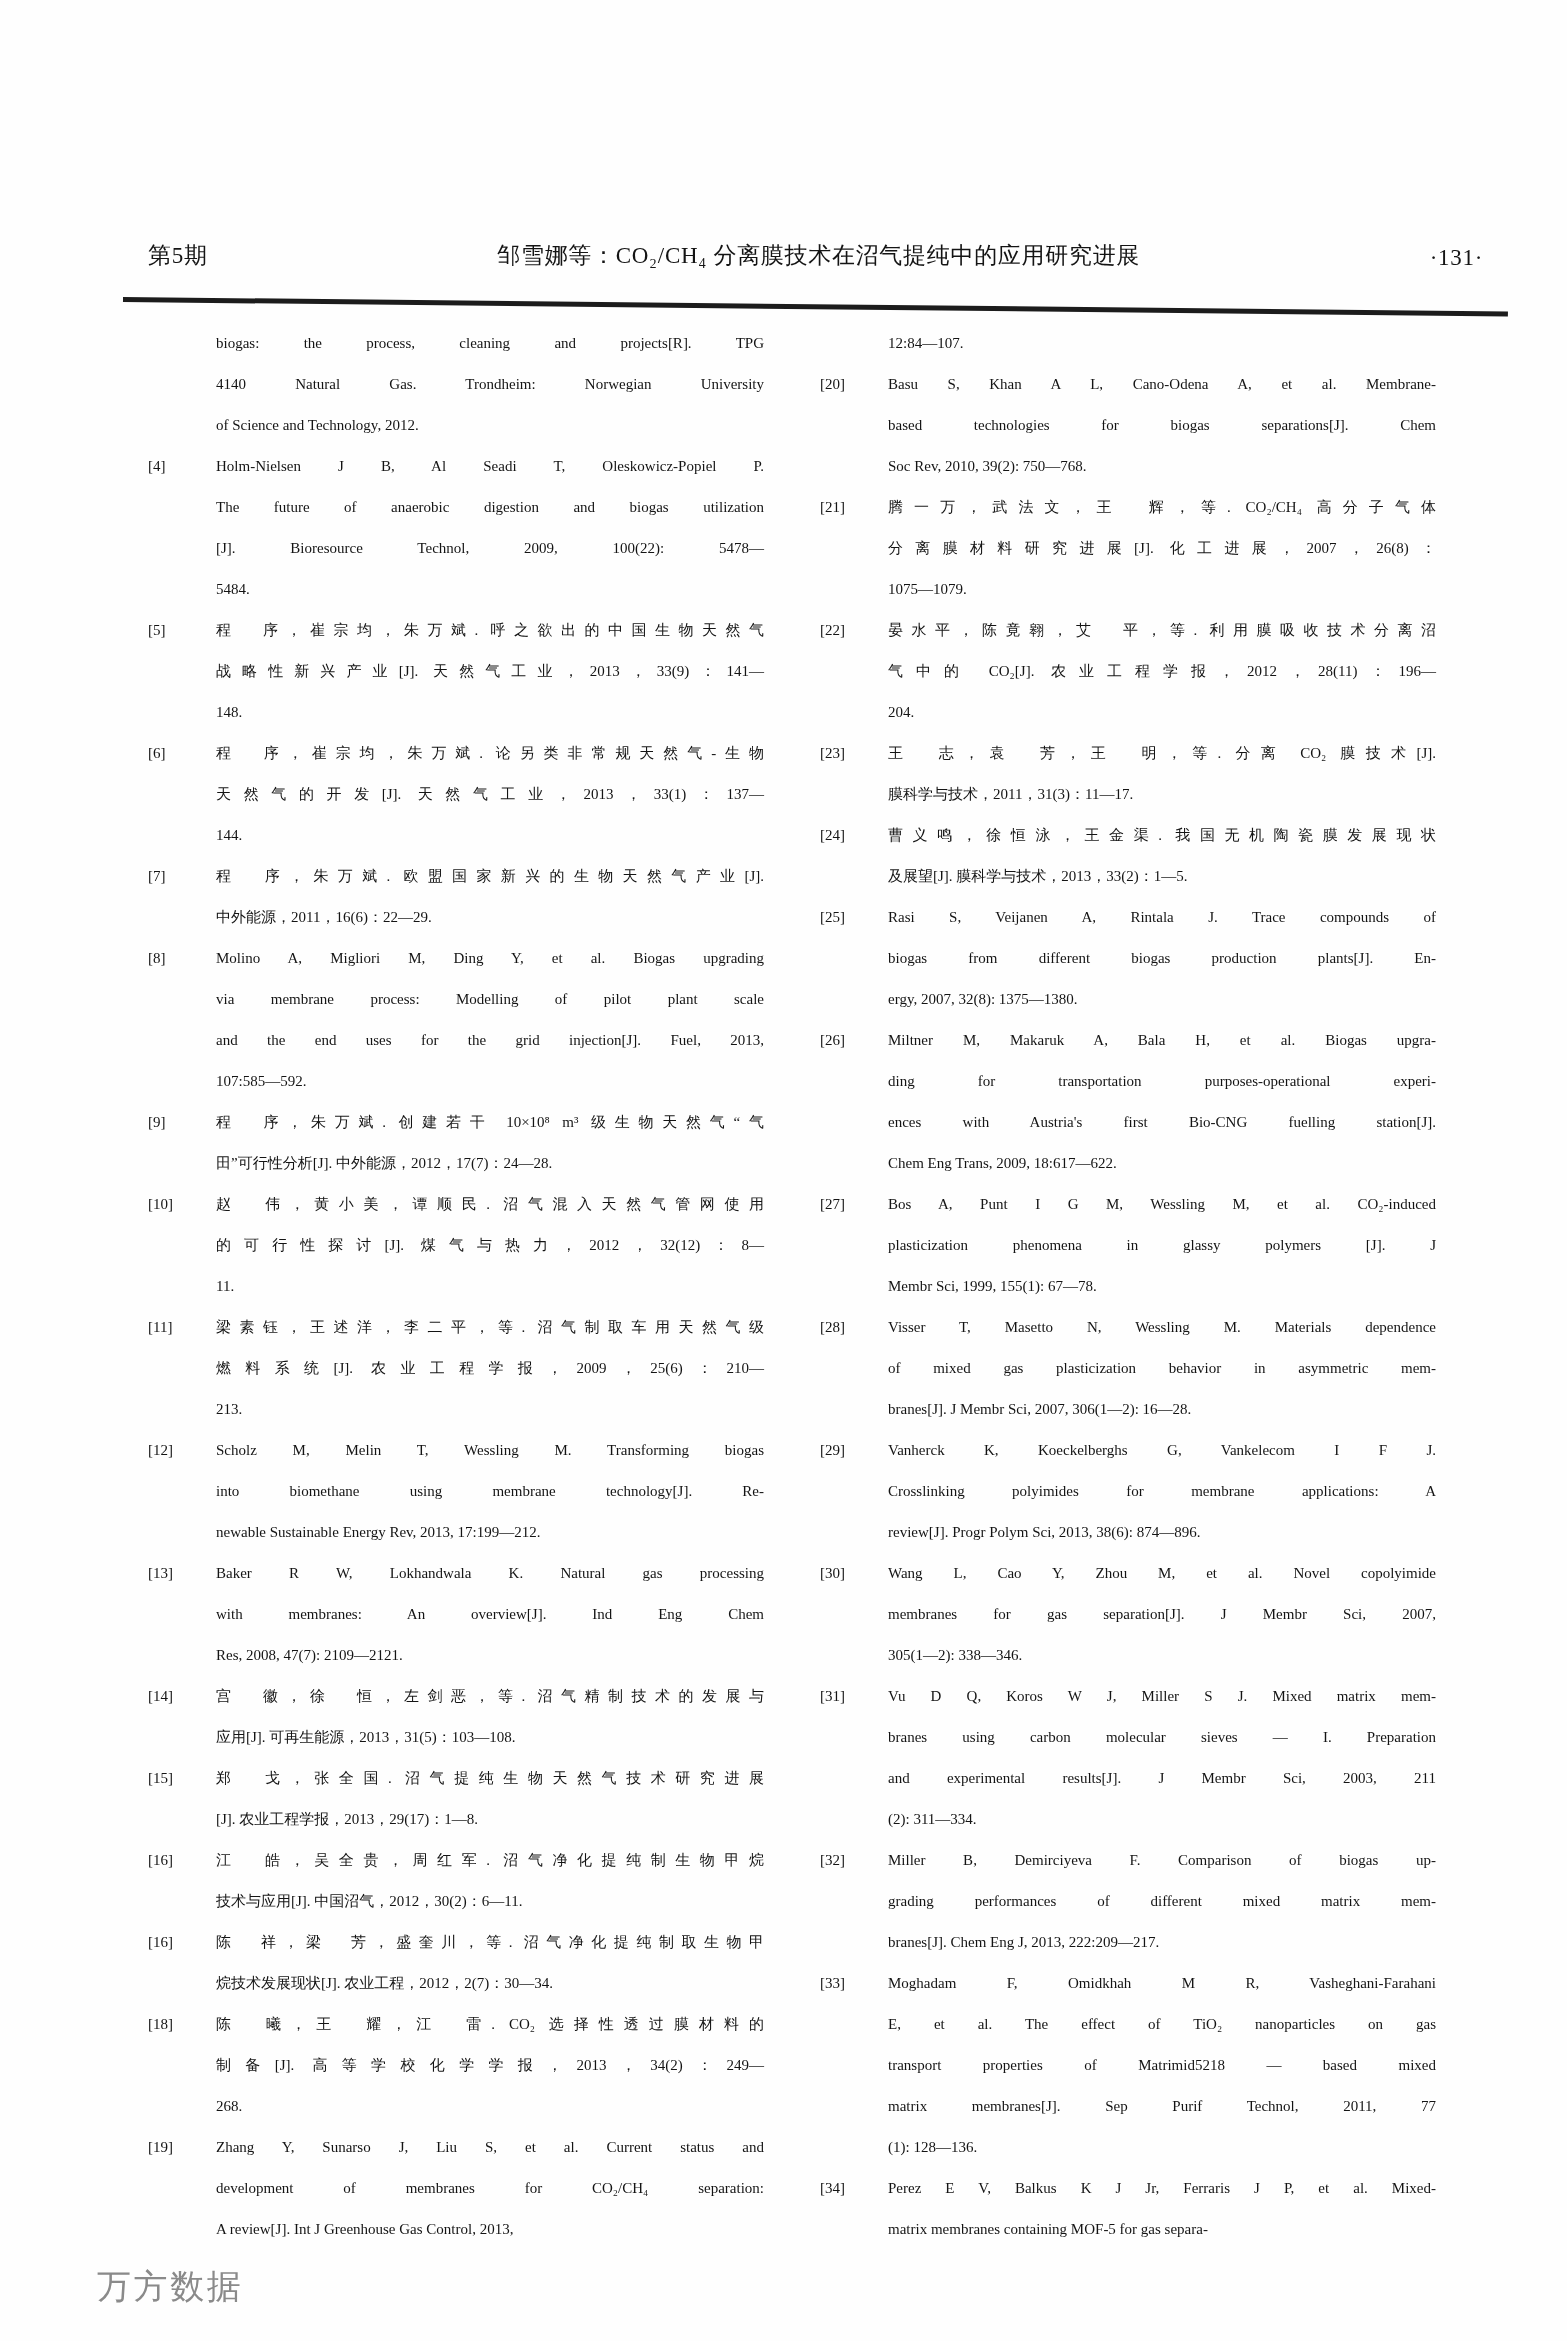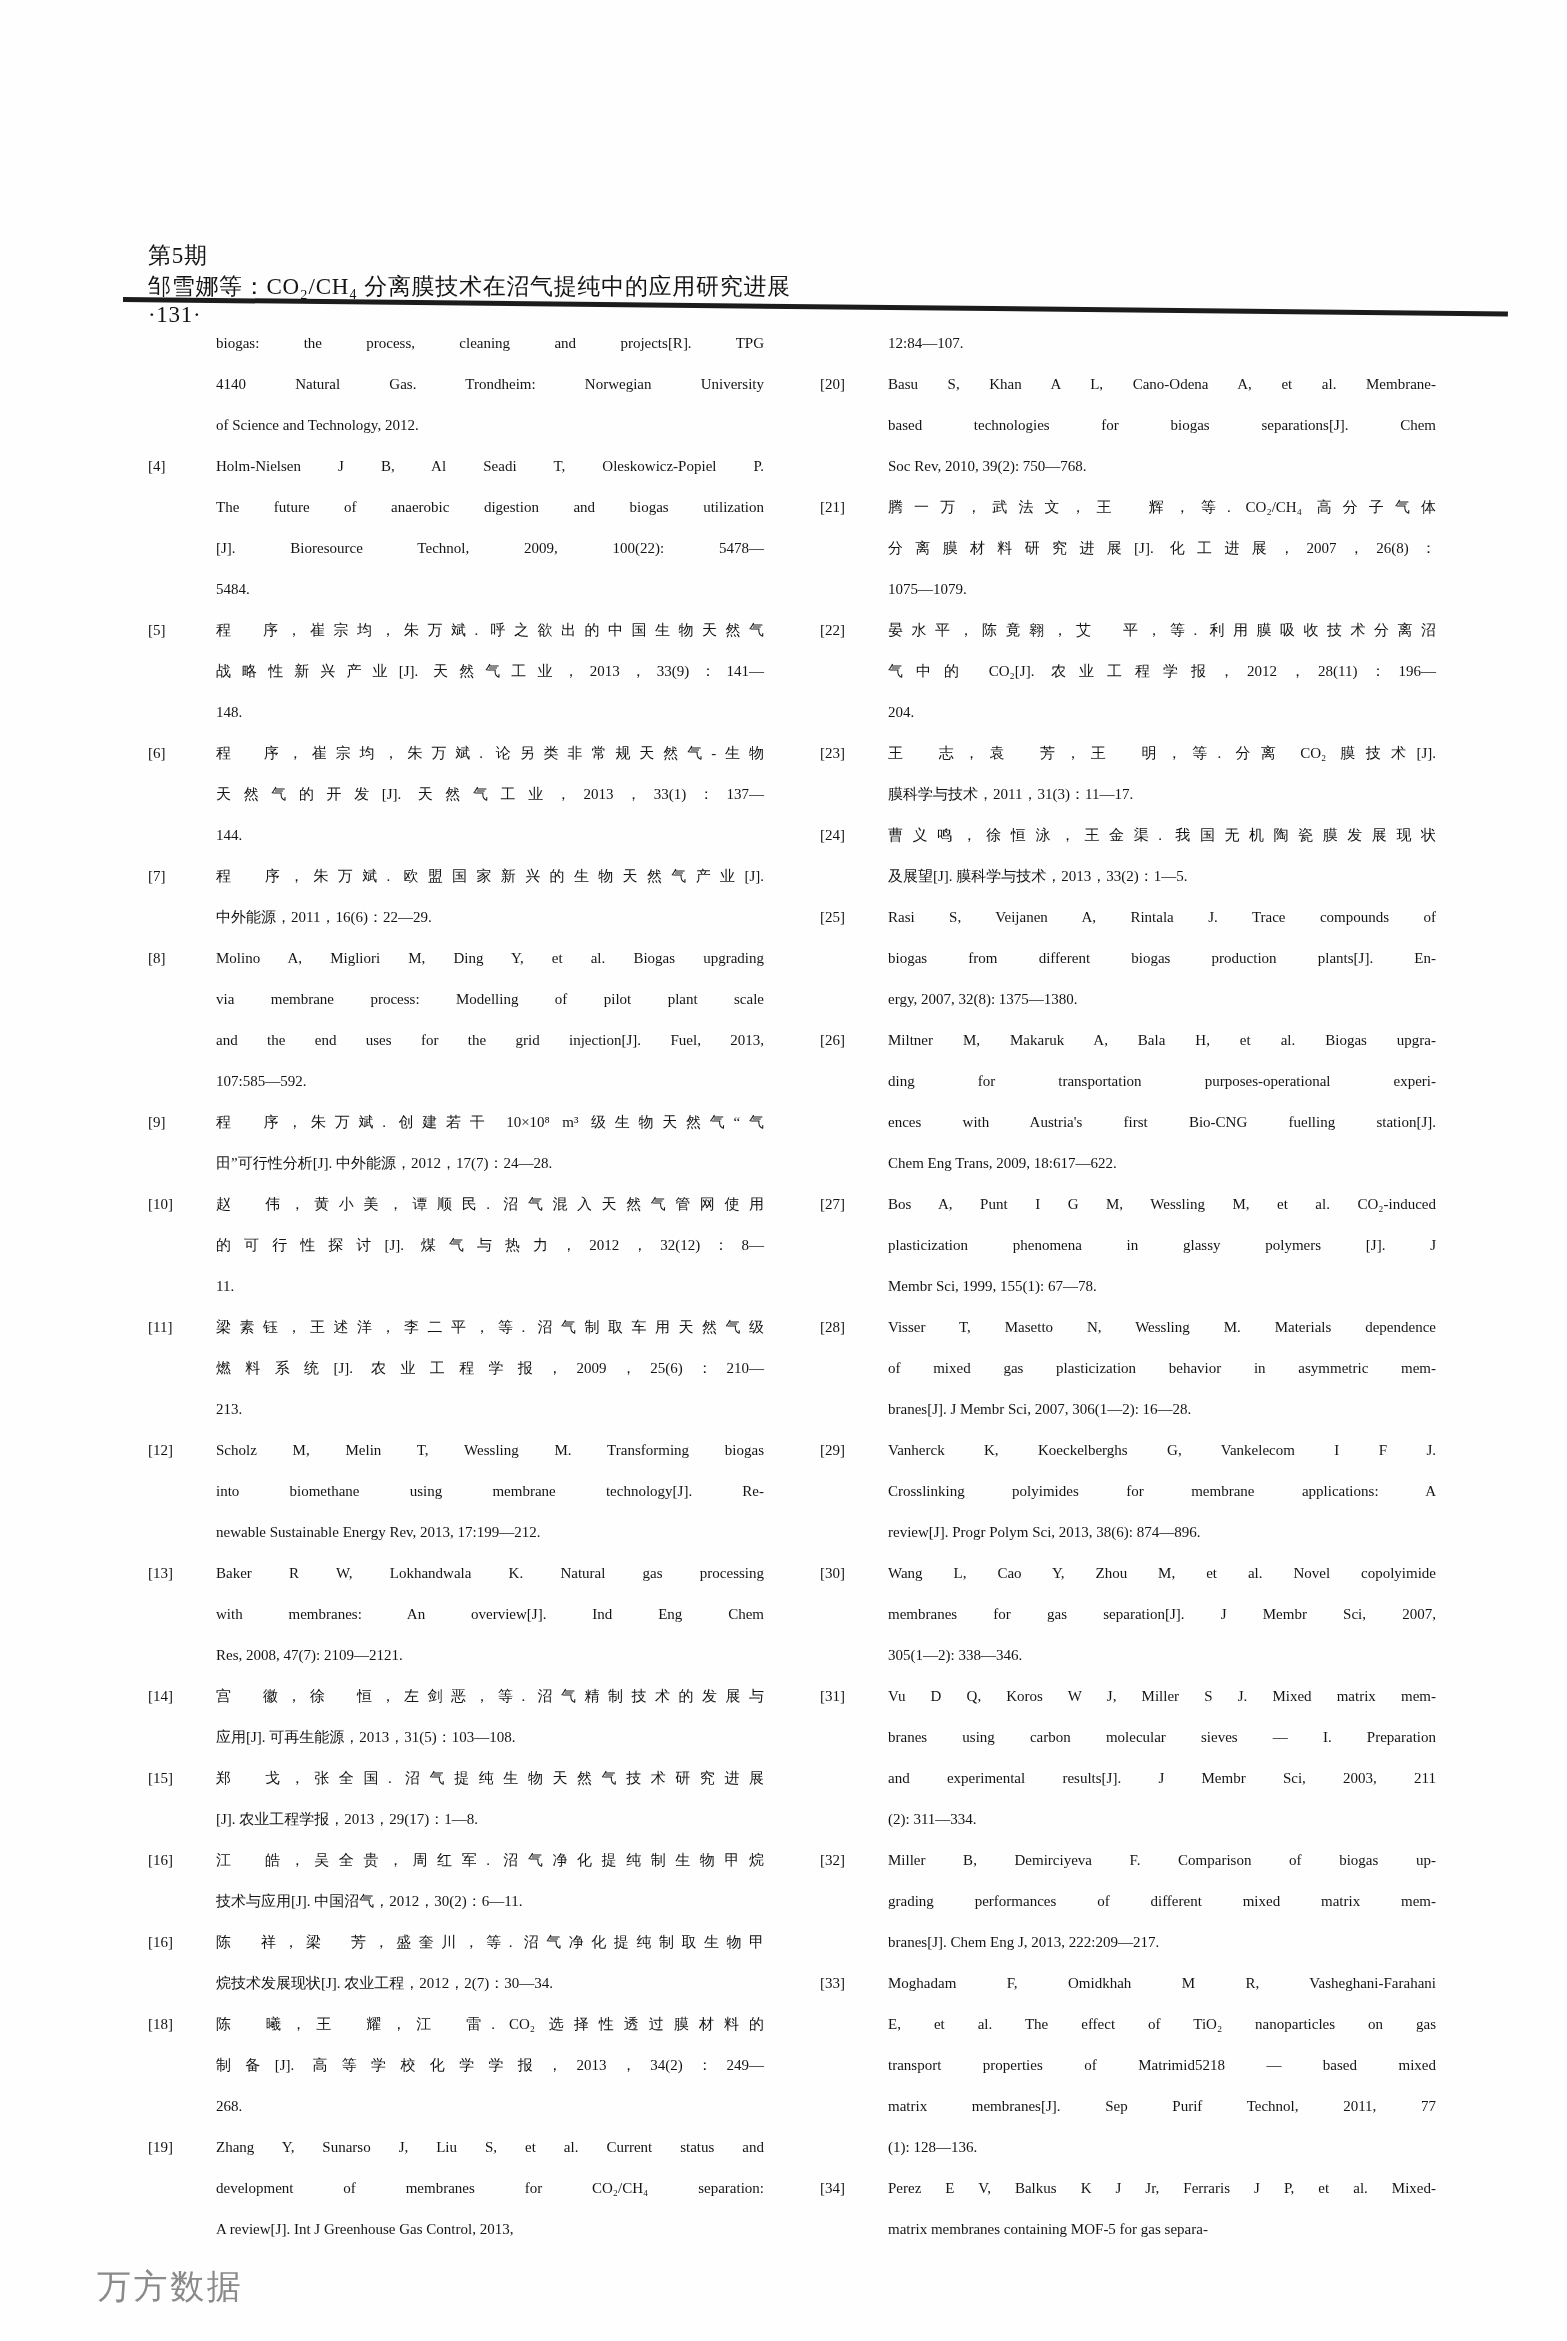--- a/index.html
+++ b/index.html
@@ -5,21 +5,21 @@
   html,body{margin:0;padding:0;}
   body{
     width:1568px;height:2342px;position:relative;
     background:#fefefe;color:#141414;
     font-family:"Liberation Serif","DejaVu Serif",serif;
     overflow:hidden;
   }
   .page{position:absolute;inset:0;}
   .header{
     position:absolute;top:240px;left:148px;right:85px;
-    display:flex;align-items:flex-start;font-size:23px;letter-spacing:0.7px;flex-direction:column;
+    display:flex;align-items:flex-end;font-size:23px;letter-spacing:0.7px;
   }
   .header .issue{flex:0 0 auto;}
   .header .title{flex:1 1 auto;text-align:center;}
   .header .pageno{flex:0 0 auto;}
   .rule{
     position:absolute;top:297px;left:123px;right:60px;height:4.6px;
     background:#1c1c1c;transform:rotate(0.6deg);transform-origin:left center;
   }
   .columns{
     position:absolute;top:323px;left:148px;

